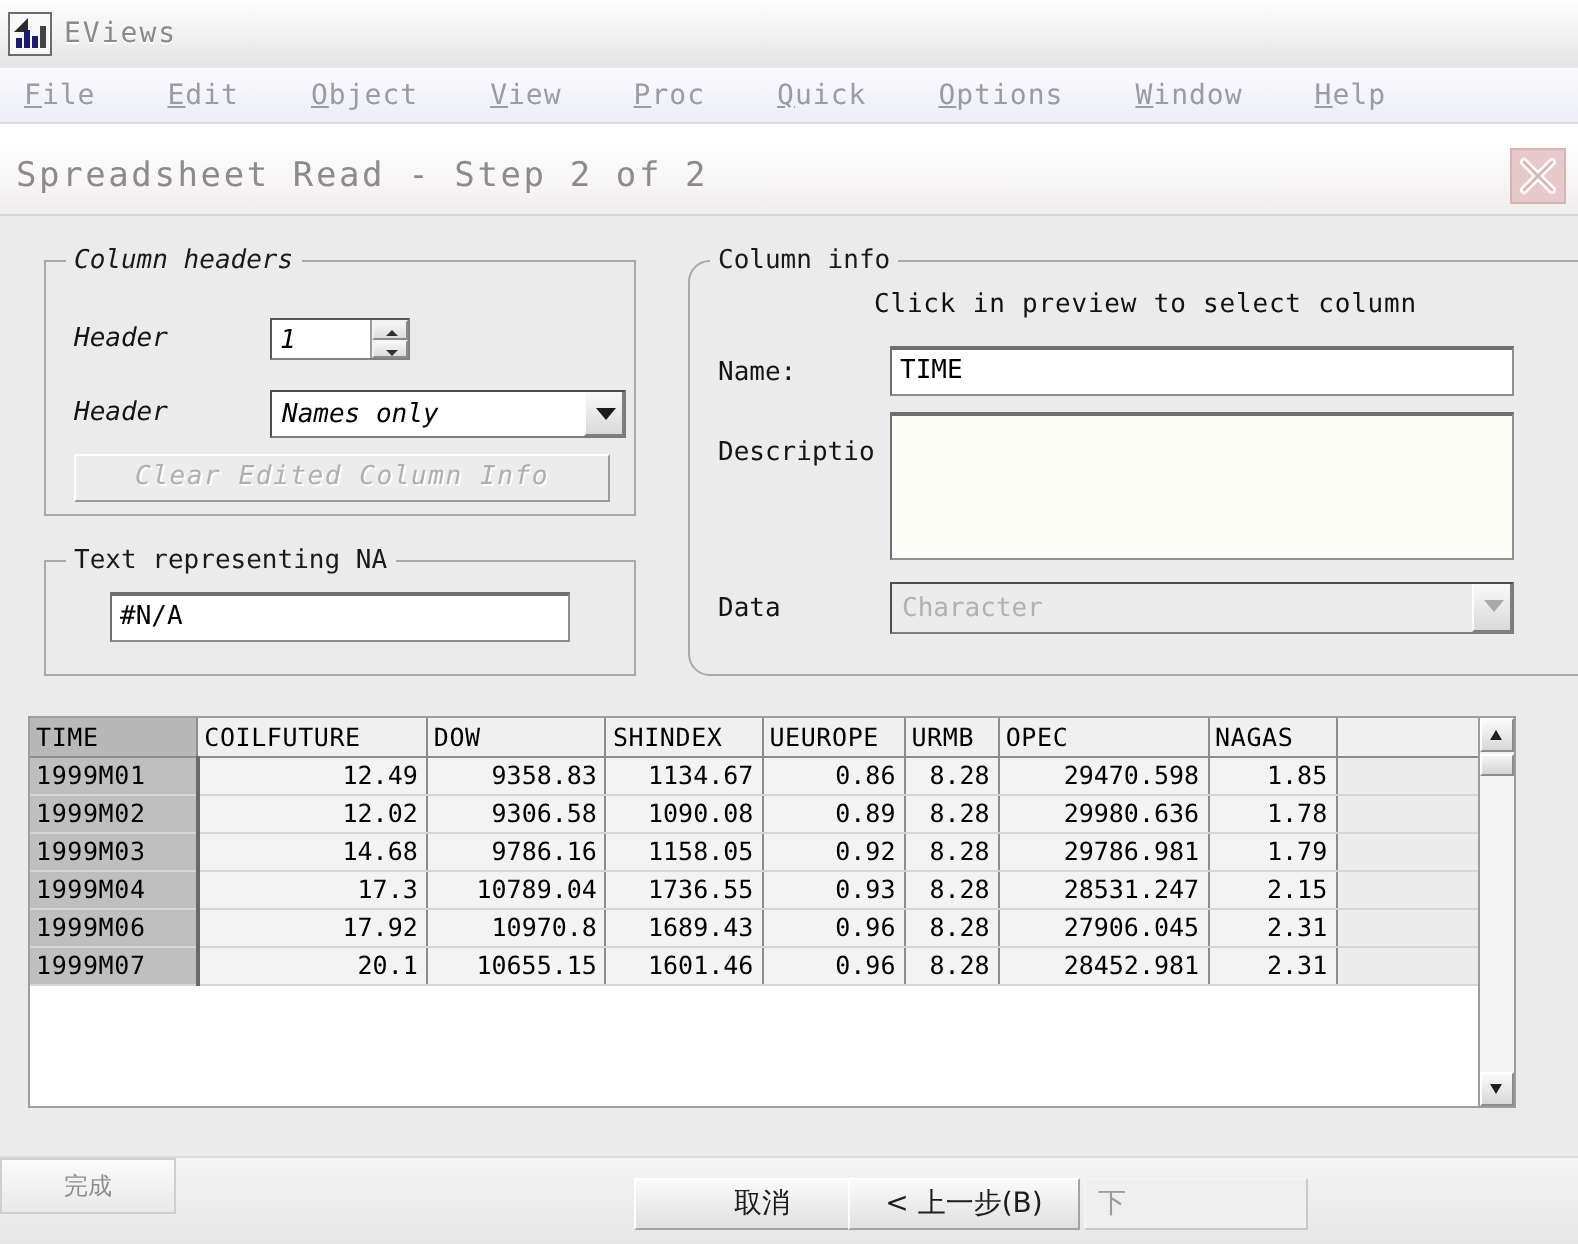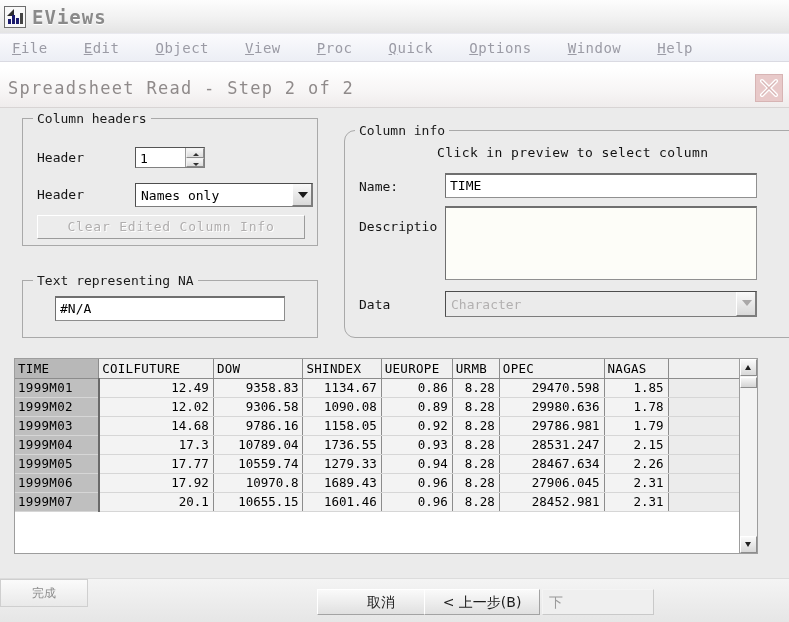--- a/index.html
+++ b/index.html
@@ -50,22 +50,22 @@
   #app-icon .b4 { left: 15px; height: 11px; background:#444; }
   #app-icon .arrow {
     position: absolute;
     left: 2px; top: 2px;
     width: 0; height: 0;
     border-left: 7px solid transparent;
     border-bottom: 7px solid #2b2b2b;
   }
   #app-title {
     font-family: "DejaVu Sans Mono", "Liberation Mono", monospace;
-    font-size: 19px;
-    font-weight: bold;
+    font-size: 14px;
+    font-weight: normal;
     letter-spacing: 1px;
     color: #8a8a8a;
     text-shadow: 0 1px 0 #ffffff;
   }
 
   
   #menubar {
     position: absolute;
     left: 0; top: 33px;
     width: 789px; height: 29px;
@@ -131,21 +131,21 @@
   .group-title {
     position: absolute;
     top: -8px; left: 10px;
     background: #ebebeb;
     padding: 0 4px;
     font-size: 13px;
     color: #1a1a1a;
     white-space: nowrap;
   }
 
-  #grp-colheaders { left: 22px; top: 50px; width: 296px; height: 128px; }
+  #grp-colheaders { left: 22px; top: 62px; width: 296px; height: 128px; font-style: italic; }
   #grp-na         { left: 22px; top: 212px; width: 296px; height: 58px; }
   #grp-colinfo    { left: 344px; top: 62px; width: 472px; height: 208px; border-radius: 11px; }
 
   .field-label {
     position: absolute;
     font-size: 13px;
     color: #141414;
     white-space: nowrap;
   }
 
@@ -597,31 +597,20 @@
               <td>17.3</td>
               <td>10789.04</td>
               <td>1736.55</td>
               <td>0.93</td>
               <td>8.28</td>
               <td>28531.247</td>
               <td>2.15</td>
               <td class="blank"></td>
             </tr>
             <tr>
-              <td class="rowhead">1999M05</td>
-              <td>17.77</td>
-              <td>10559.74</td>
-              <td>1279.33</td>
-              <td>0.94</td>
-              <td>8.28</td>
-              <td>28467.634</td>
-              <td>2.26</td>
-              <td class="blank"></td>
-            </tr>
-            <tr>
               <td class="rowhead">1999M06</td>
               <td>17.92</td>
               <td>10970.8</td>
               <td>1689.43</td>
               <td>0.96</td>
               <td>8.28</td>
               <td>27906.045</td>
               <td>2.31</td>
               <td class="blank"></td>
             </tr>

